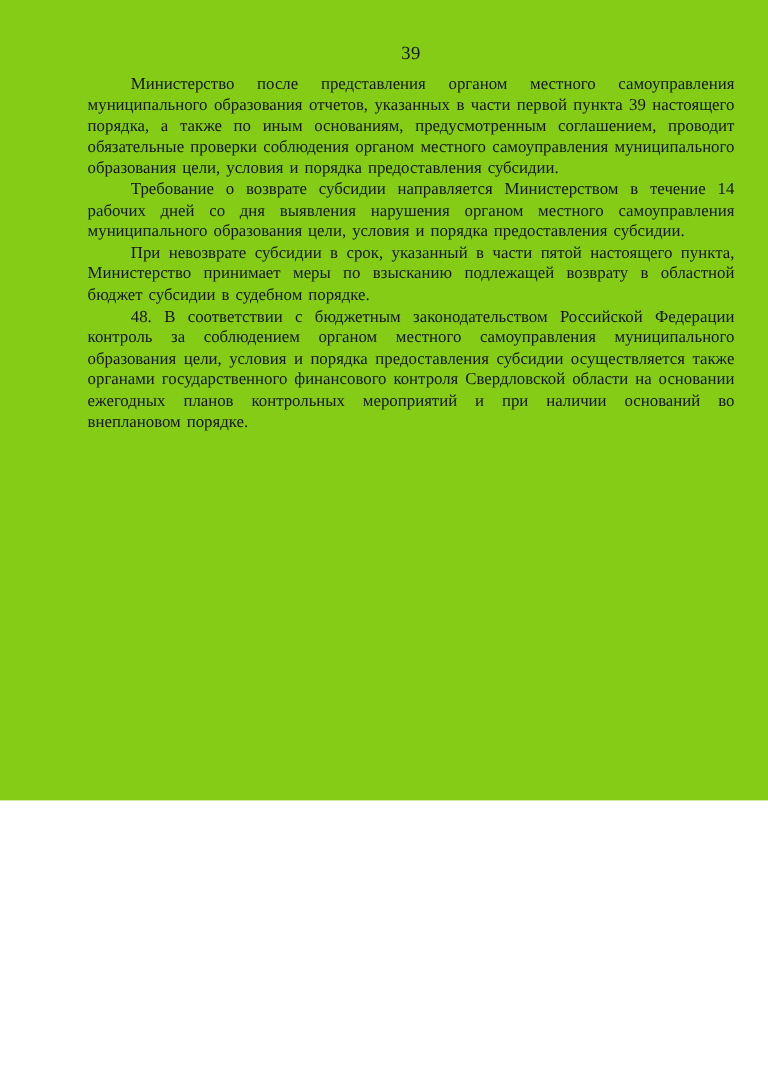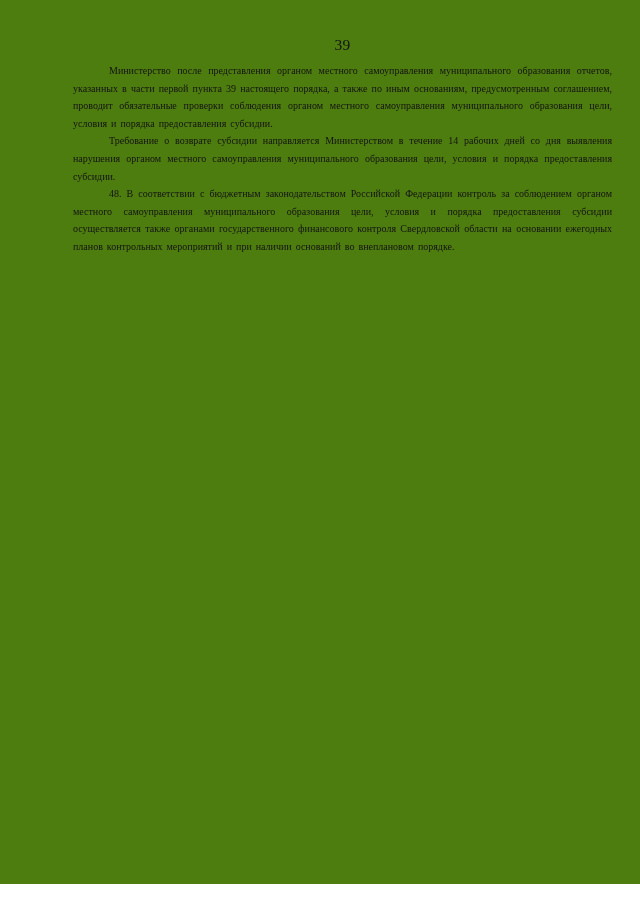--- a/index.html
+++ b/index.html
@@ -7,56 +7,57 @@
   html, body {
     width: 640px;
     height: 905px;
     background: #ffffff;
     overflow: hidden;
   }
 
   .page {
     position: relative;
     width: 640px;
-    height: 884px;
-    background: #4d7c0f;
+    height: 667px;
+    background: #84cc16;
     font-family: "Liberation Serif", "DejaVu Serif", serif;
     color: #141414;
   }
 
   .text-column {
     position: absolute;
     left: 73px;
     top: 36px;
     width: 539px;
   }
 
   .page-number {
     text-align: center;
     font-size: 15.5px;
     line-height: 18px;
     margin-bottom: 8px;
     letter-spacing: 0.3px;
   }
 
   .doc-body p {
-    font-size: 10px;
+    font-size: 14px;
     line-height: 17.6px;
     text-align: justify;
     text-indent: 36px;
     word-spacing: 1.5px;
     
     -webkit-font-smoothing: antialiased;
   }
 </style>
 </head>
 <body>
 
 <div class="page">
   <div class="text-column">
     <div class="page-number">39</div>
     <div class="doc-body">
       <p>Министерство после представления органом местного самоуправления муниципального образования отчетов, указанных в части первой пункта 39 настоящего порядка, а также по иным основаниям, предусмотренным соглашением, проводит обязательные проверки соблюдения органом местного самоуправления муниципального образования цели, условия и порядка предоставления субсидии.</p>
       <p>Требование о возврате субсидии направляется Министерством в течение 14 рабочих дней со дня выявления нарушения органом местного самоуправления муниципального образования цели, условия и порядка предоставления субсидии.</p>
+      <p>При невозврате субсидии в срок, указанный в части пятой настоящего пункта, Министерство принимает меры по взысканию подлежащей возврату в областной бюджет субсидии в судебном порядке.</p>
       <p>48. В соответствии с бюджетным законодательством Российской Федерации контроль за соблюдением органом местного самоуправления муниципального образования цели, условия и порядка предоставления субсидии осуществляется также органами государственного финансового контроля Свердловской области на основании ежегодных планов контрольных мероприятий и при наличии оснований во внеплановом порядке.</p>
     </div>
   </div>
 </div>
 
 </body></html>

